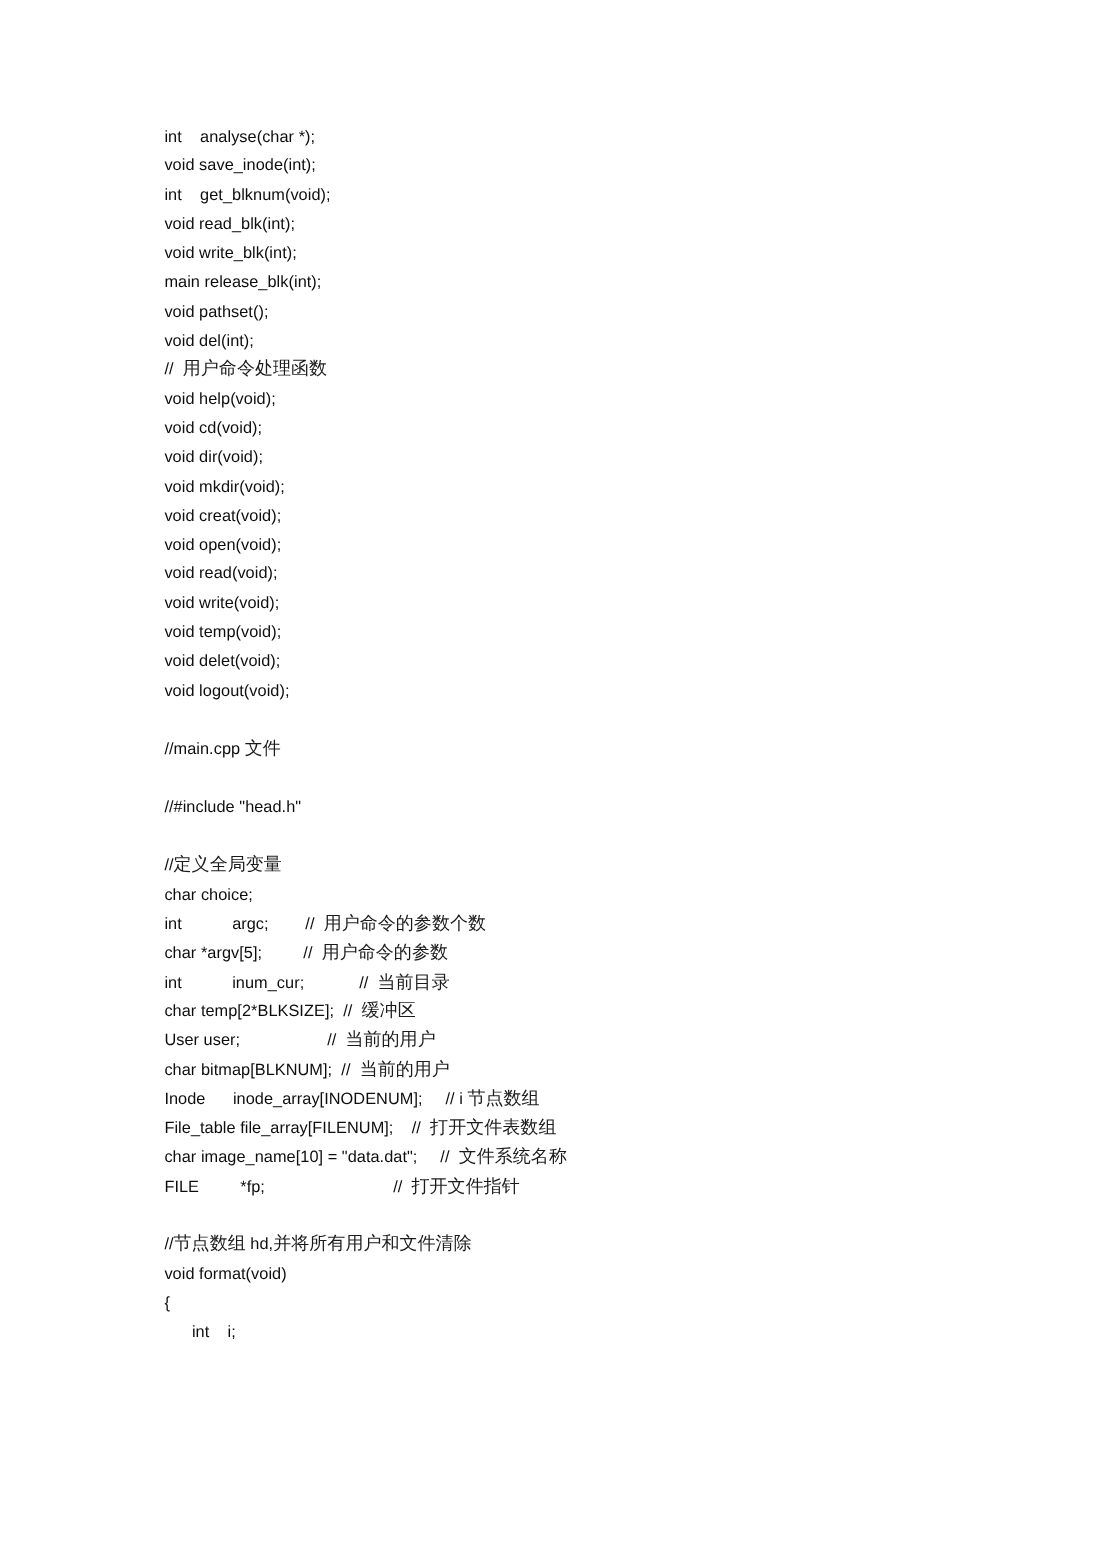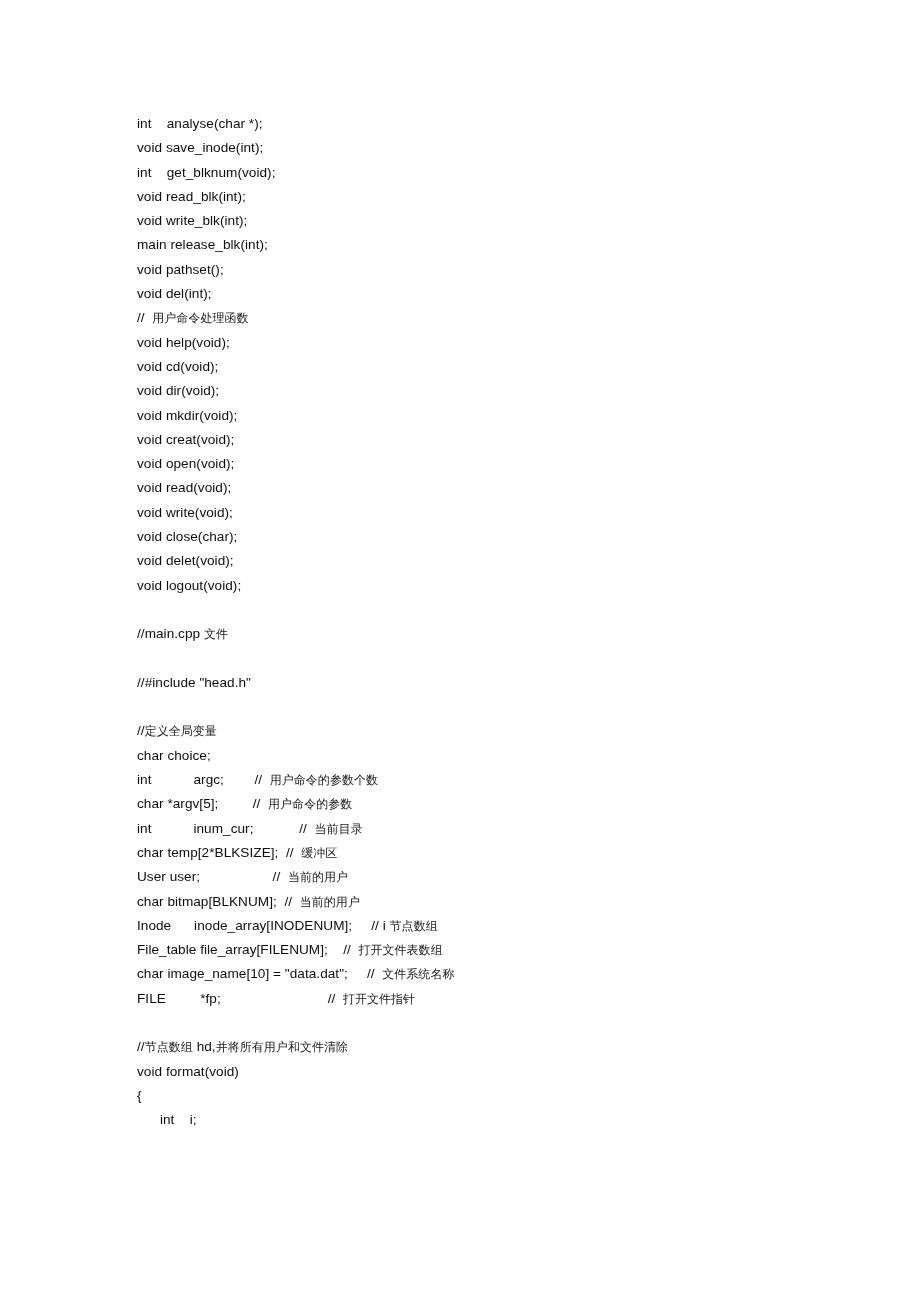--- a/index.html
+++ b/index.html
@@ -22,21 +22,21 @@
   #page {
     position: absolute;
     inset: 0;
     background: #ffffff;
   }
 
   
   #doc-body {
     position: absolute;
     left: 137px;
-    top: 112px;
+    top: 102px;
     width: 700px;
   }
 
   
   .line {
     height: 24.3px;
     line-height: 24.3px;
     font-size: 13.6px;
     white-space: pre;
     font-family: "Liberation Sans", "DejaVu Sans", sans-serif;
@@ -44,21 +44,21 @@
     color: #0d0d0d;
   }
   
   .line.blank {
     height: 24.3px;
   }
 
   
   .cjk {
     font-family: "Liberation Serif", "DejaVu Serif", serif;
-    font-size: 12px;
+    font-size: 15px;
     color: #1a1a1a;
   }
 </style>
 </head>
 <body>
 
 <div id="page">
   <div id="doc-body">
       <div class="line">int    analyse(char *);</div>
       <div class="line">void save_inode(int);</div>
@@ -70,21 +70,21 @@
       <div class="line">void del(int);</div>
       <div class="line">//  <span class="cjk">用户命令处理函数</span></div>
       <div class="line">void help(void);</div>
       <div class="line">void cd(void);</div>
       <div class="line">void dir(void);</div>
       <div class="line">void mkdir(void);</div>
       <div class="line">void creat(void);</div>
       <div class="line">void open(void);</div>
       <div class="line">void read(void);</div>
       <div class="line">void write(void);</div>
-      <div class="line">void close(char);</div>
+      <div class="line">void temp(void);</div>
       <div class="line">void delet(void);</div>
       <div class="line">void logout(void);</div>
       <div class="line blank">&nbsp;</div>
       <div class="line">//main.cpp <span class="cjk">文件</span></div>
       <div class="line blank">&nbsp;</div>
       <div class="line">//#include "head.h"</div>
       <div class="line blank">&nbsp;</div>
       <div class="line">//<span class="cjk">定义全局变量</span></div>
       <div class="line">char choice;</div>
       <div class="line">int           argc;        //  <span class="cjk">用户命令的参数个数</span></div>

